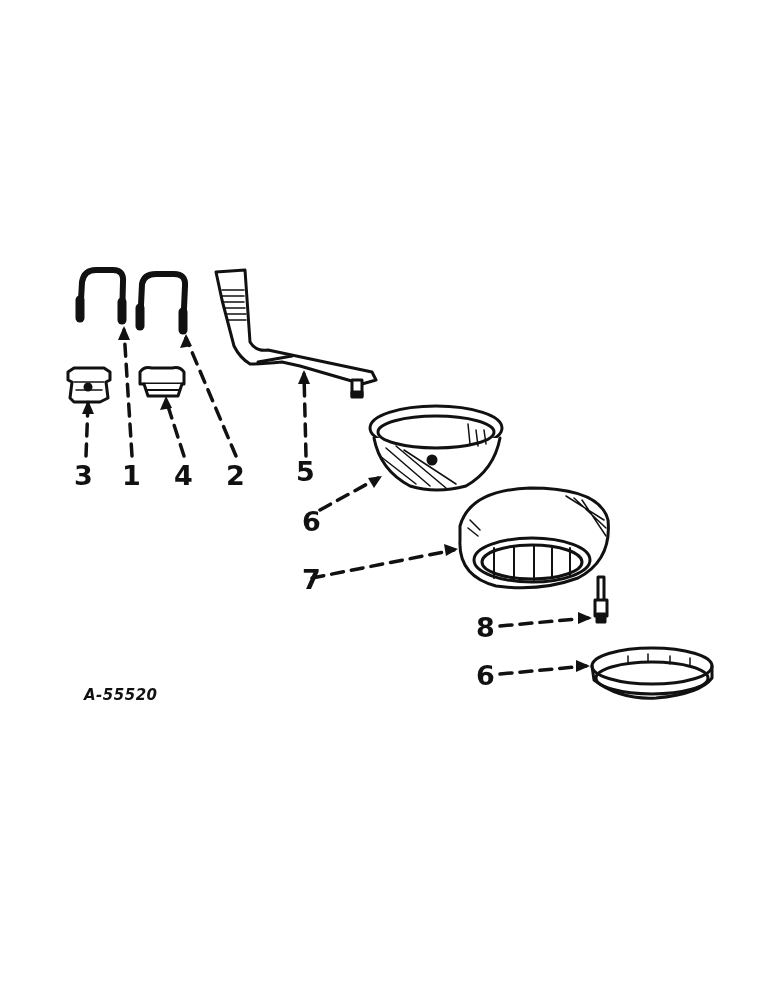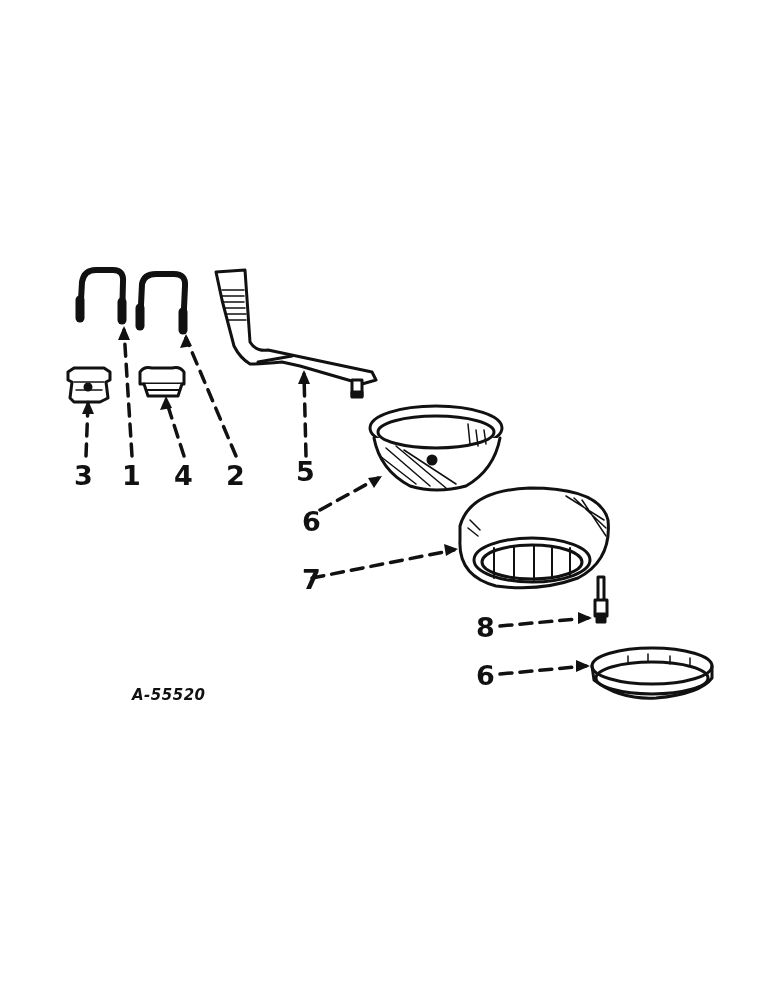--- a/index.html
+++ b/index.html
@@ -2,21 +2,21 @@
 <html><head>
   <meta charset="utf-8">
   <style>
     html, body { margin: 0; padding: 0; background: #ffffff; }
     body { width: 772px; height: 1000px; position: relative; overflow: hidden;
            font-family: "Liberation Sans", sans-serif; }
     .canvas { position: absolute; left: 0; top: 0; width: 772px; height: 1000px; }
     .callout { position: absolute; font-family: "DejaVu Sans", sans-serif; font-weight: bold;
                font-size: 27px; color: #111; line-height: 1; }
     .drawing-id { position: absolute; left: 84px; top: 686px; font-family: "DejaVu Sans", sans-serif;
-                  font-weight: bold; font-style: italic; font-size: 15px; color: #111; letter-spacing: 0.5px; margin-left: 48px; }
+                  font-weight: bold; font-style: italic; font-size: 15px; color: #111; letter-spacing: 0.5px; }
     svg { position: absolute; left: 0; top: 0; }
   </style>
 </head>
 <body>
 
 <div class="canvas">
   <svg width="772" height="1000" viewBox="0 0 772 1000" fill="none" stroke="#111" stroke-linecap="round" stroke-linejoin="round">
 
     <g>
       <path d="M80 318 L82 282 Q84 270 96 270 L113 270 Q124 270 123 282 L122 320" stroke-width="6"></path>

